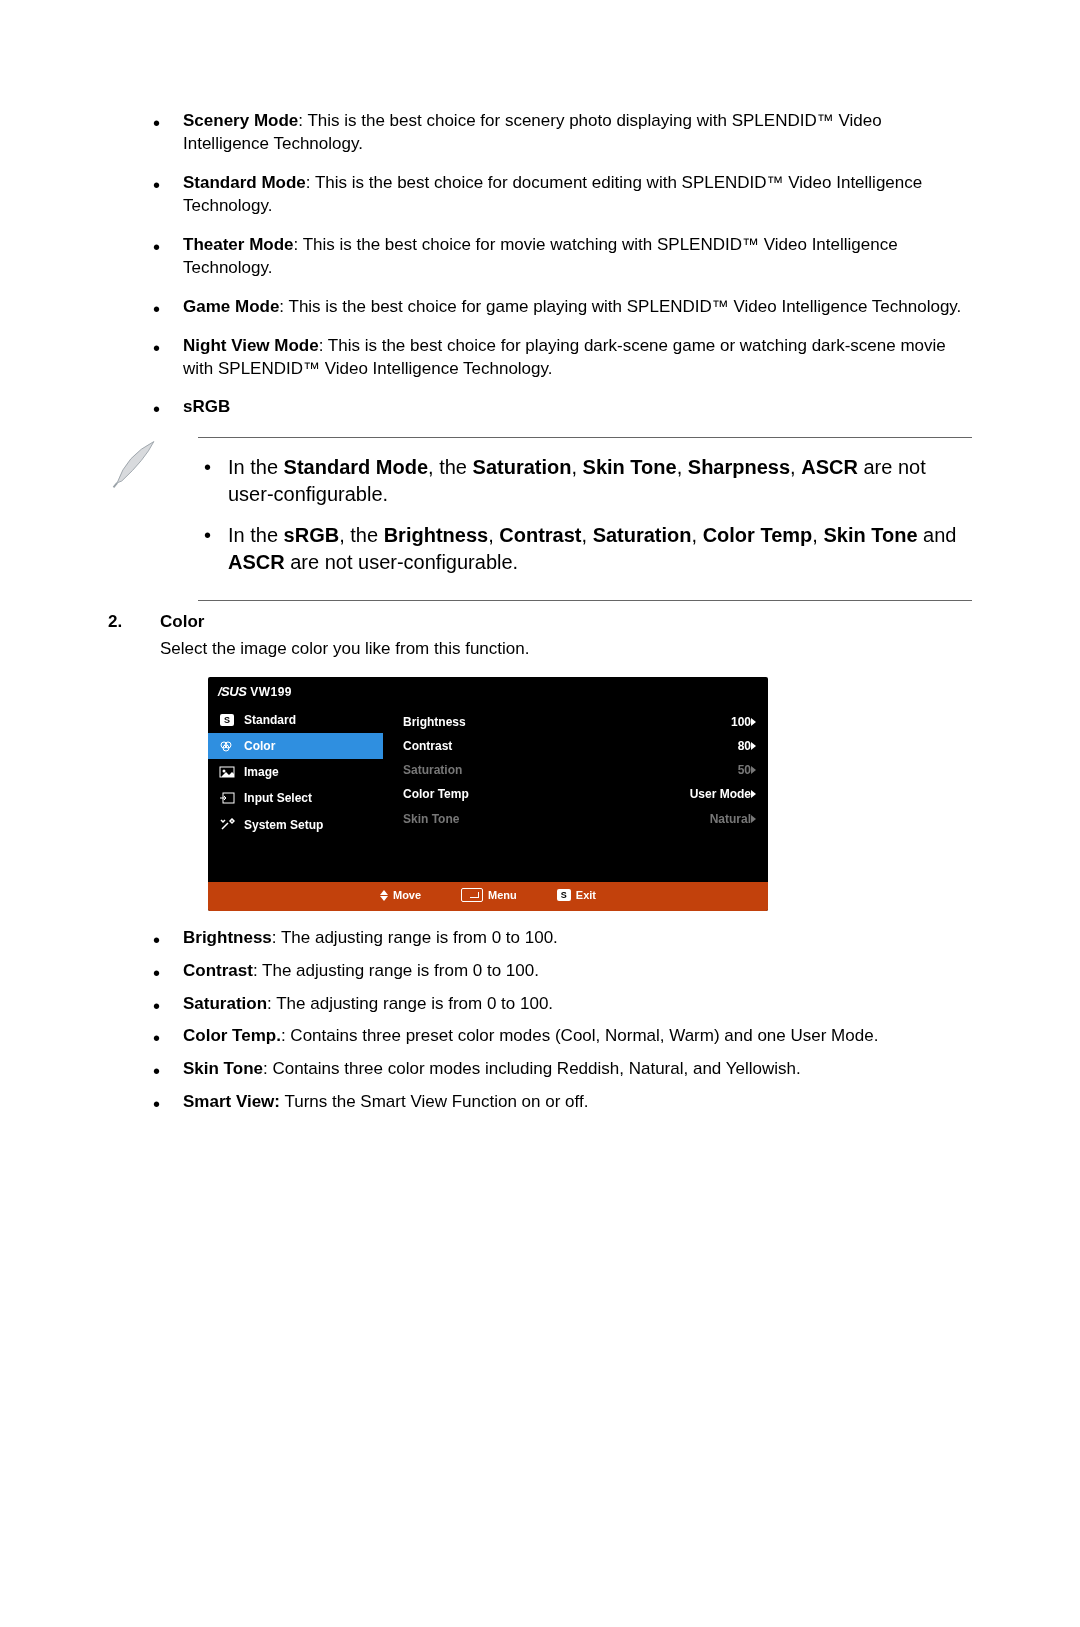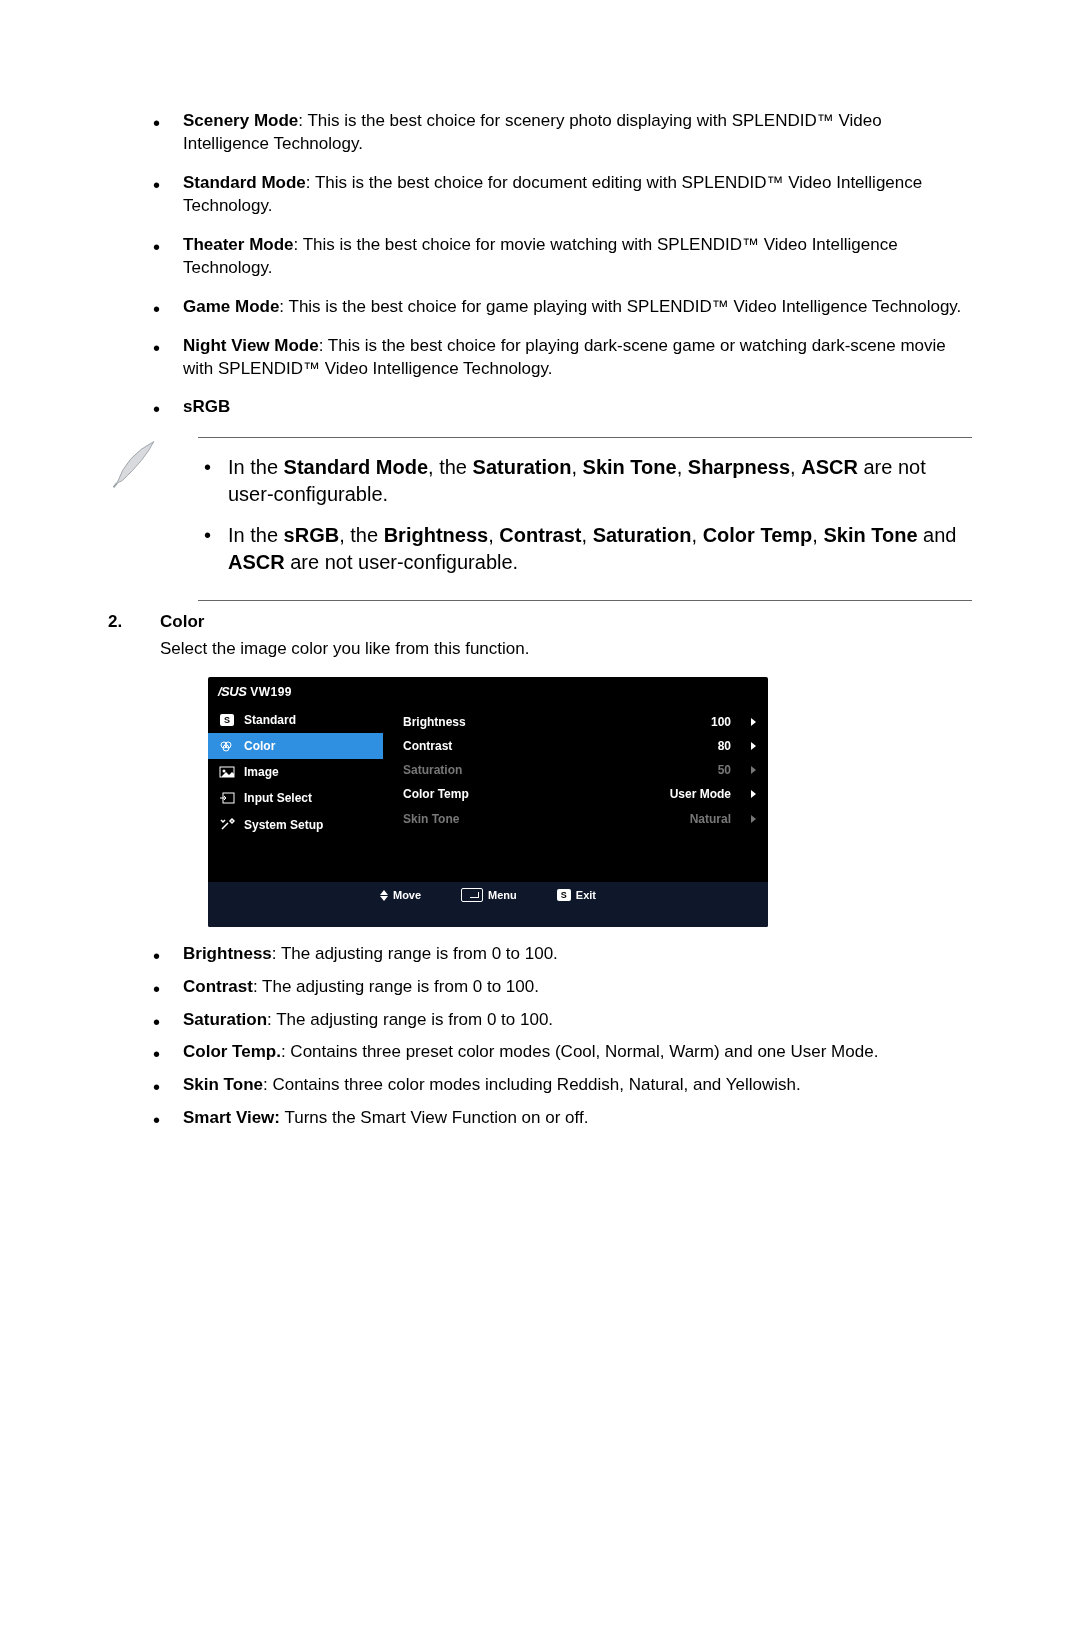--- a/index.html
+++ b/index.html
@@ -137,37 +137,37 @@
   }
   .osd-row {
     display: flex;
     justify-content: space-between;
     align-items: center;
     padding: 4px 6px;
   }
   .osd-row .val {
     display: flex;
     align-items: center;
-    gap: 20px;
+    gap: 0;
   }
   .dim { color: #777; }
   .tri {
     width: 0; height: 0;
     border-top: 4px solid transparent;
     border-bottom: 4px solid transparent;
     border-left: 5px solid #fff;
     display: inline-block;
   }
   .tri.dim { border-left-color: #777; }
   .osd-footer {
-    background: #0f172a;
+    background: #c2410c;
     display: flex;
     justify-content: center;
     gap: 40px;
-    padding: 6px 0 24px 0;
+    padding: 6px 0 8px 0;
     font-size: 11px;
   }
   .osd-footer .fitem {
     display: flex;
     align-items: center;
     gap: 5px;
   }
   .s-badge {
     display: inline-flex;
     width: 14px; height: 12px;

